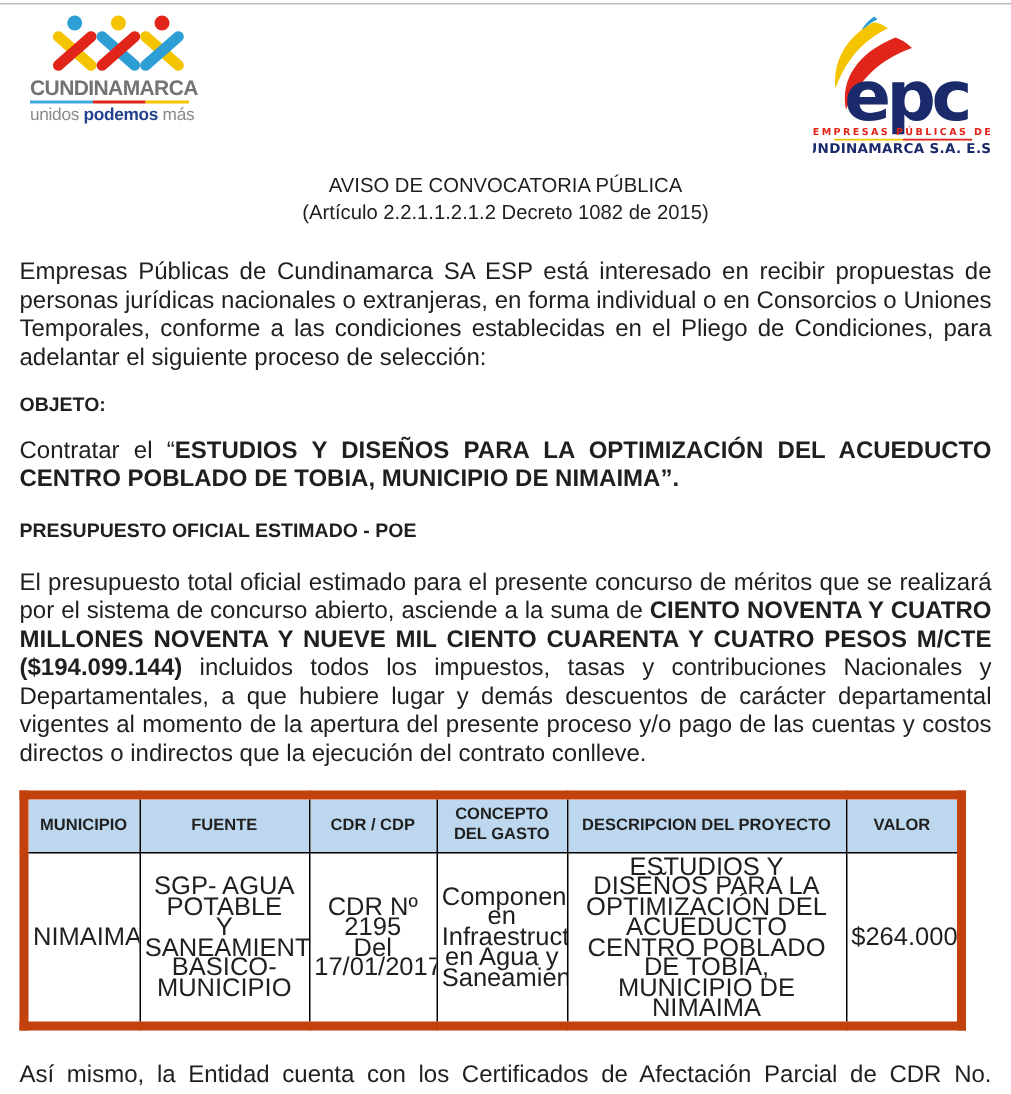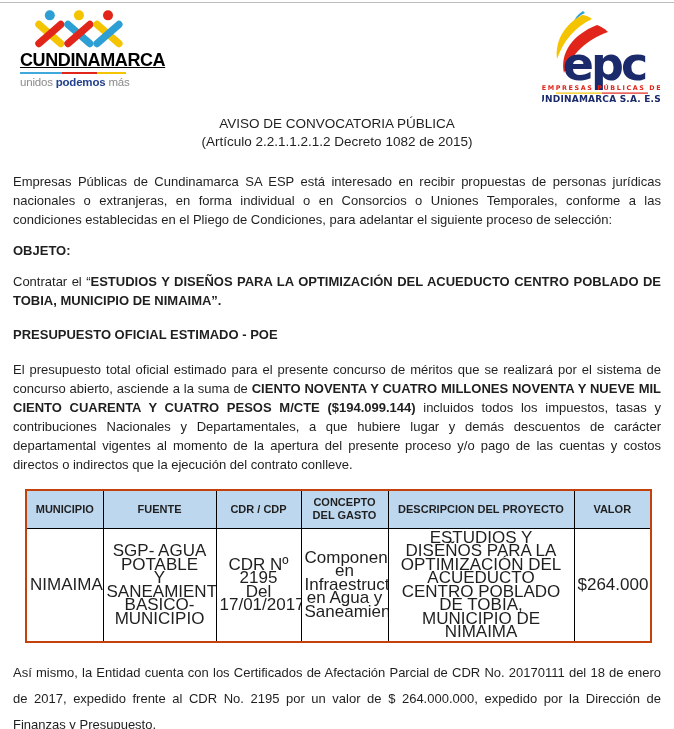--- a/index.html
+++ b/index.html
@@ -8,49 +8,49 @@
   .page {
     position:relative; width:674px; height:729px; margin:0 auto;
     background:#fff; overflow:hidden; padding:0 13px;
   }
   .top-rule { position:absolute; left:0; top:2px; width:674px; height:1px; background:#bcbcbc; }
 
   
   .header { display:flex; justify-content:space-between; align-items:flex-start; padding-top:9px; height:101px; }
   .logo-cund { margin-left:7px; width:112px; text-align:left; }
   .logo-cund .figures { display:block; margin-left:12px; }
-  .cund-title { font-size:18px; font-weight:bold; color:#000000; letter-spacing:-0.4px; margin-top:1px;text-decoration:underline; }
+  .cund-title { font-size:14px; font-weight:bold; color:#737373; letter-spacing:-0.4px; margin-top:1px; }
   .cund-rule { display:flex; width:106px; height:2px; margin-top:1px; }
   .cund-rule .seg-b { width:40%; background:#3fa9dc; }
   .cund-rule .seg-r { width:33%; background:#e1251b; }
   .cund-rule .seg-y { width:27%; background:#f5c400; }
   .cund-tagline { font-size:11.5px; color:#8a8a8a; margin-top:2px; letter-spacing:-0.2px; }
   .cund-tagline .bold-blue { font-weight:bold; color:#23418c; }
   .logo-epc { width:118px; margin-right:1px; }
 
   
   .doc-title { text-align:center; font-weight:normal; font-size:13.5px; line-height:18px; margin-top:14px; }
   .doc-process { text-align:center; font-weight:bold; font-size:13.5px; margin-top:17px; }
 
   
-  .para { font-size:13px; line-height:19px; text-align:justify; }
+  .para { font-size:16px; line-height:19px; text-align:justify; }
   .p-intro { margin-top:21px; }
   .p-label { font-weight:bold; font-size:13px; margin-top:14px; }
   .p-objeto { margin-top:14px; }
   .p-poe-label { font-weight:bold; font-size:13px; margin-top:17px; }
   .p-budget { margin-top:18px; }
   .p-conf { margin-top:15px; }
   .p-closing { margin-top:17px; line-height:26px; }
   .b { font-weight:bold; }
 
   
   table.rubros {
     border-collapse:collapse; table-layout:fixed; width:625px;
-    margin-left:12px; margin-top:15px;
-    border:2px solid #c2410c;
+    margin-left:0; margin-top:15px;
+    border:6px solid #c2410c;
   }
   table.rubros th, table.rubros td {
     border:1px solid #000; text-align:center; vertical-align:middle;
     white-space:pre-line; padding:2px 3px; overflow:hidden;
   }
   table.rubros th { background:#bdd7ee; font-weight:bold; font-size:11px; height:38px; line-height:13px; }
   table.rubros td { font-size:17px; height:68px; line-height:13.5px; }
   td.cell-municipio { font-size:12px; }
   td.cell-valor { font-size:12px; white-space:nowrap; }
   .c1{width:77px}.c2{width:113px}.c3{width:85px}.c4{width:87px}.c5{width:186px}.c6{width:77px}

